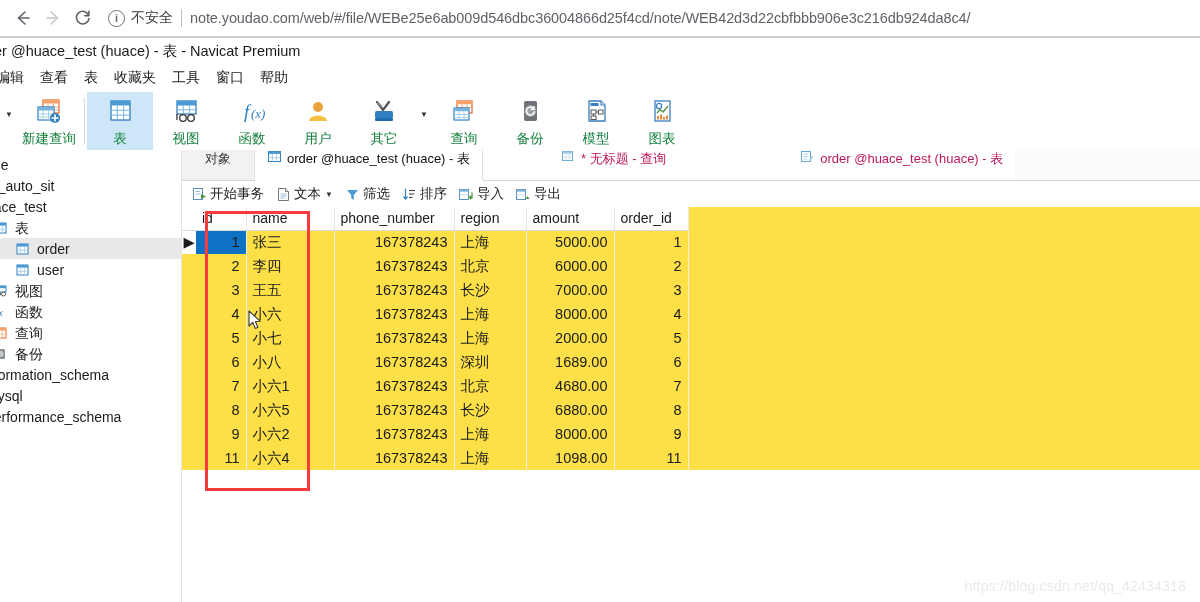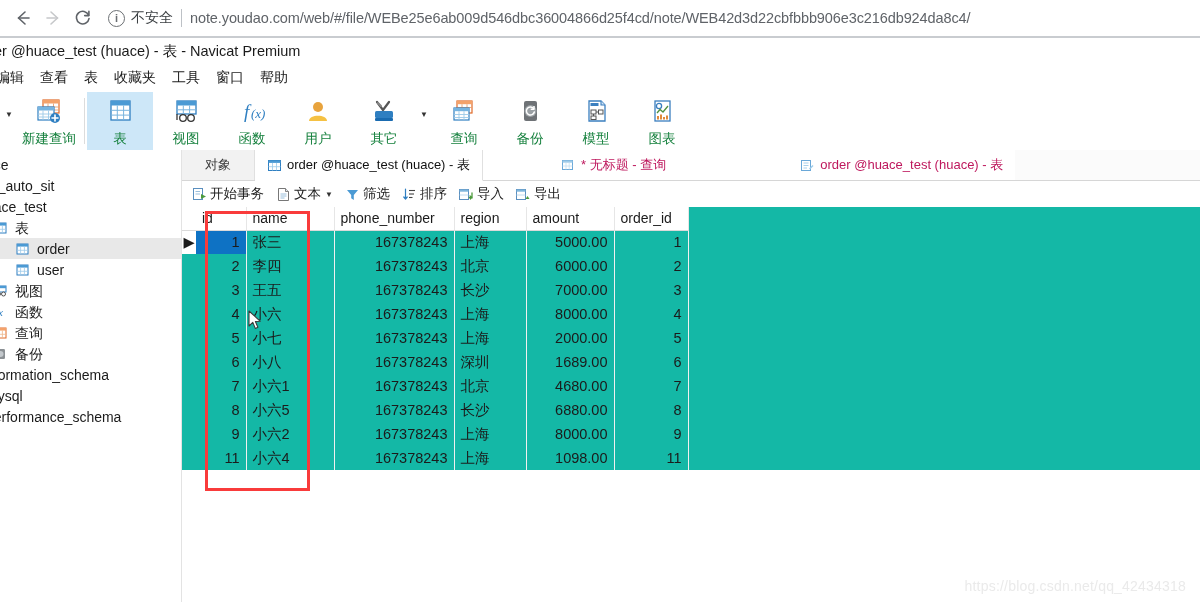--- a/index.html
+++ b/index.html
@@ -219,21 +219,20 @@
   }
   .tabstrip {
     height: 30px;
     display: flex;
     align-items: stretch;
     border-bottom: 1px solid #d6d6d6;
     background: #fbfbfb;
   }
   .tab {
     display: flex;
-    align-items: center;
     padding: 0 12px;
     font-size: 13px;
     color: #555;
     white-space: nowrap;
     border-right: 1px solid #e0e0e0;
     background: #f2f2f2;
   }
   .tab.obj { background: #f2f2f2; color: #3a3a3a; width: 72px; justify-content: center; padding: 0; }
   .tab.active {
     background: #ffffff;
@@ -270,21 +269,21 @@
     width: 15px; height: 14px;
     margin-right: 3px;
     flex: none;
     display: flex; align-items: center; justify-content: center;
   }
   .stb-caret { font-size: 8px; color: #333; margin-left: 4px; }
 
   
   .grid {
     position: relative;
-    background: #14b8a6;
+    background: #fde047;
   }
   table.dg {
     border-collapse: collapse;
     table-layout: fixed;
     font-size: 14px;
     color: #111;
   }
   table.dg th {
     font-weight: normal;
     text-align: left;

